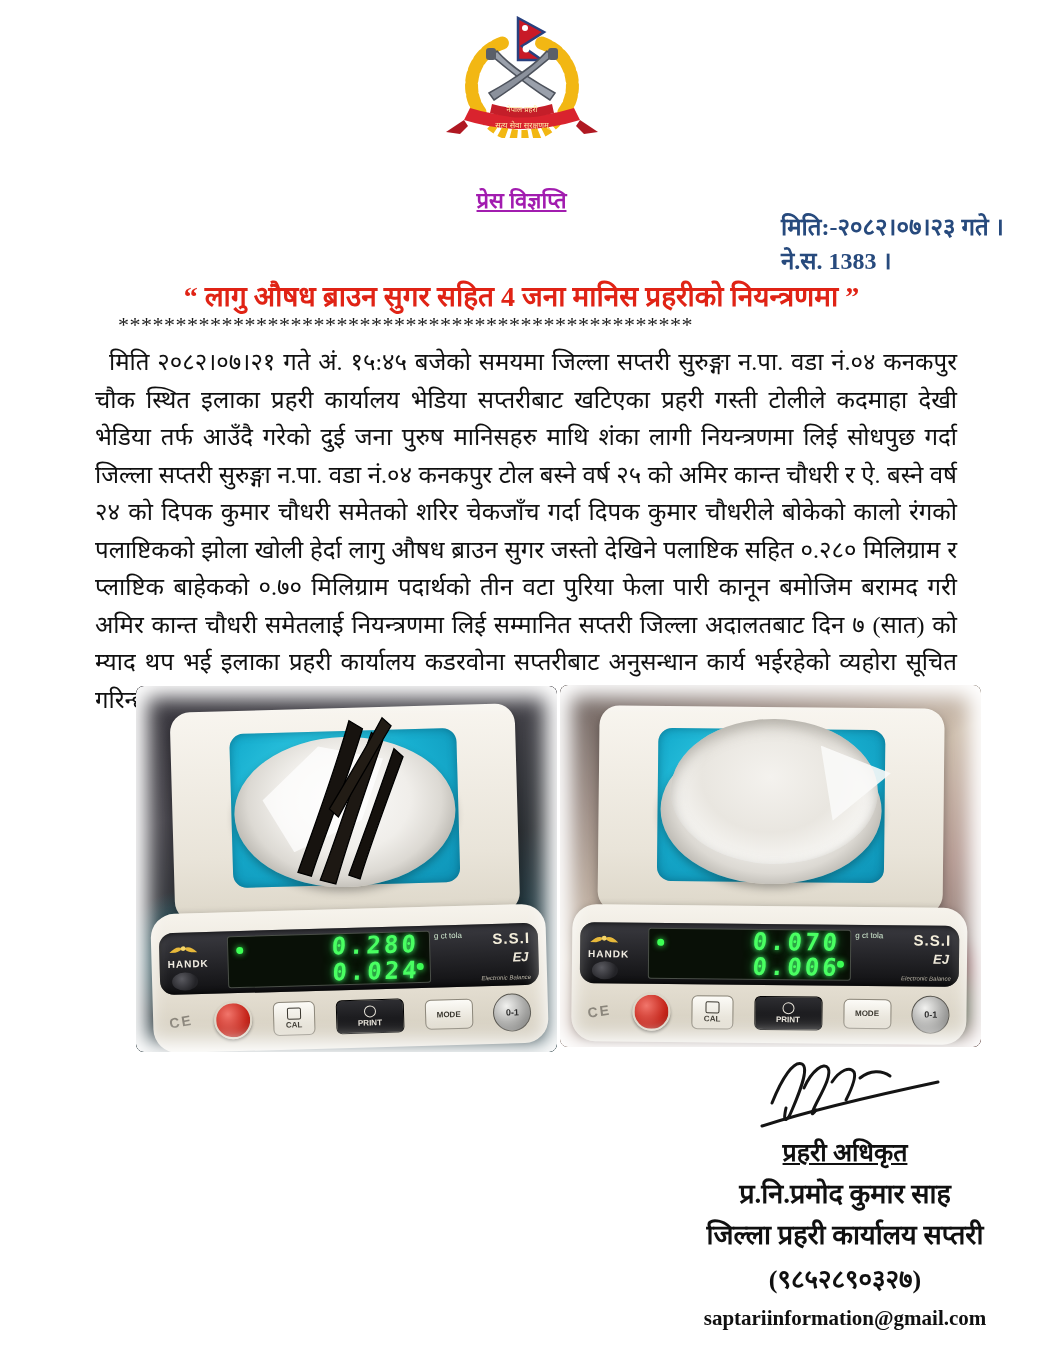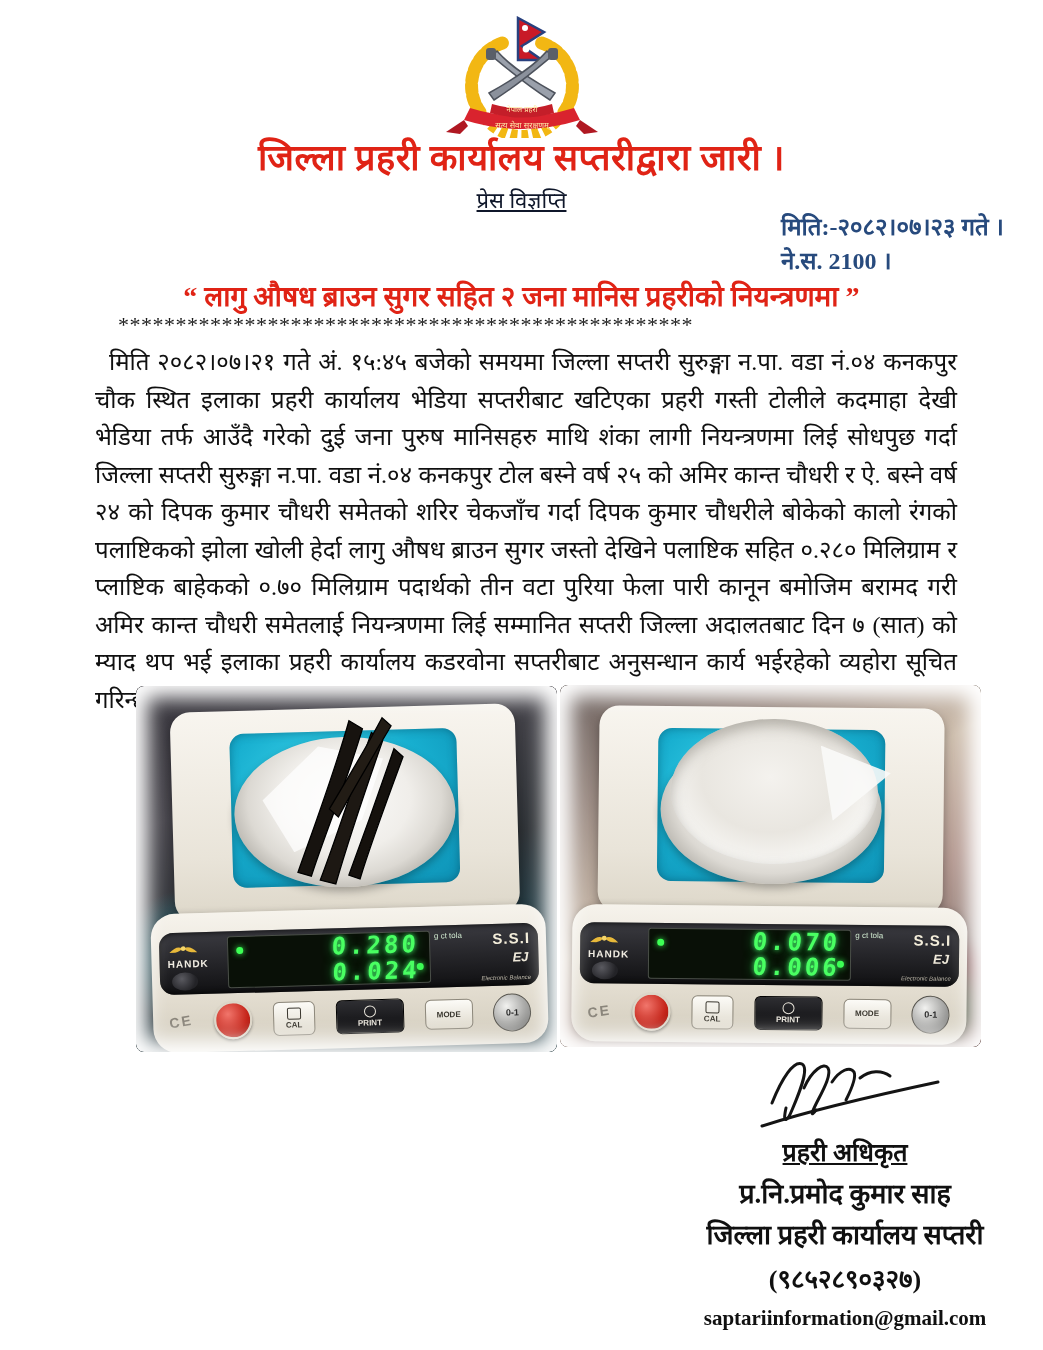--- a/index.html
+++ b/index.html
@@ -4,21 +4,21 @@
 <style>
   html,body{margin:0;padding:0;background:#fff;}
   .page{position:relative;width:1043px;height:1350px;background:#ffffff;overflow:hidden;
         font-family:"Liberation Serif","DejaVu Serif",serif;}
 
   
   .logo{position:absolute;left:50%;top:16px;transform:translateX(-50%);}
   .doc-title{position:absolute;left:0;top:132px;width:100%;text-align:center;
     color:#e02315;font-size:36px;font-weight:bold;letter-spacing:.5px;}
   .doc-subtitle{position:absolute;left:0;top:184px;width:100%;text-align:center;
-    color:#0f172a;font-size:22px;font-weight:normal;text-decoration:underline;}
+    color:#a21caf;font-size:22px;font-weight:bold;text-decoration:underline;}
   .date-block{position:absolute;left:781px;top:210px;color:#274a7d;
     font-size:24px;font-weight:bold;line-height:34px;}
   .headline{position:absolute;left:0;top:276px;width:100%;text-align:center;
     color:#e02315;font-size:28px;font-weight:bold;}
   .stars{position:absolute;left:118px;top:312px;font-size:22px;color:#1c1c1c;letter-spacing:.5px;}
   .body-text{position:absolute;left:95px;top:344px;width:862px;color:#101010;
     font-size:24px;line-height:37.5px;text-align:justify;text-indent:14px;}
 
   
   .photo{position:absolute;width:421px;height:366px;overflow:hidden;border-radius:8px;background:#222;}
@@ -146,29 +146,28 @@
         <path d="M48 92 Q100 108 152 92 L158 104 Q100 122 42 104 Z" fill="#d9232e"></path>
         <path d="M42 104 L24 116 L38 118 L46 110 Z" fill="#b01822"></path>
         <path d="M158 104 L176 116 L162 118 L154 110 Z" fill="#b01822"></path>
         <path d="M70 88 Q100 97 130 88 L132 97 Q100 106 68 97 Z" fill="#c41e29"></path>
       </g>
       <text x="100" y="96" text-anchor="middle" font-size="7.5" fill="#ffe9a8" font-family="Liberation Sans, sans-serif">नेपाल प्रहरी</text>
       <text x="100" y="112" text-anchor="middle" font-size="8" fill="#ffe9a8" font-family="Liberation Sans, sans-serif">सत्य सेवा सुरक्षणम्</text>
     </svg>
   </div>
 
-  <div class="doc-title">जिल्ला प्रहरी कार्यालय सप्तरीद्वारा जारी ।</div>
   <div class="doc-subtitle">प्रेस विज्ञप्ति</div>
 
   <div class="date-block">
     <div>मिति:-२०८२।०७।२३ गते ।</div>
-    <div>ने.स. 2100 ।</div>
-  </div>
-
-  <div class="headline">“ लागु औषध ब्राउन सुगर सहित २ जना मानिस प्रहरीको नियन्त्रणमा ”</div>
+    <div>ने.स. 1383 ।</div>
+  </div>
+
+  <div class="headline">“ लागु औषध ब्राउन सुगर सहित 4 जना मानिस प्रहरीको नियन्त्रणमा ”</div>
   <div class="stars">**************************************************</div>
 
   <div class="body-text">मिति २०८२।०७।२१ गते अं. १५:४५ बजेको समयमा जिल्ला सप्तरी सुरुङ्गा न.पा. वडा नं.०४ कनकपुर चौक स्थित इलाका प्रहरी कार्यालय भेडिया सप्तरीबाट खटिएका प्रहरी गस्ती टोलीले कदमाहा देखी भेडिया तर्फ आउँदै गरेको दुई जना पुरुष मानिसहरु माथि शंका लागी नियन्त्रणमा लिई सोधपुछ गर्दा जिल्ला सप्तरी सुरुङ्गा न.पा. वडा नं.०४ कनकपुर टोल बस्ने वर्ष २५ को अमिर कान्त चौधरी र ऐ. बस्ने वर्ष २४ को दिपक कुमार चौधरी समेतको शरिर चेकजाँच गर्दा दिपक कुमार चौधरीले बोकेको कालो रंगको पलाष्टिकको झोला खोली हेर्दा लागु औषध ब्राउन सुगर जस्तो देखिने पलाष्टिक सहित ०.२८० मिलिग्राम र प्लाष्टिक बाहेकको ०.७० मिलिग्राम पदार्थको तीन वटा पुरिया फेला पारी कानून बमोजिम बरामद गरी अमिर कान्त चौधरी समेतलाई नियन्त्रणमा लिई सम्मानित सप्तरी जिल्ला अदालतबाट दिन ७ (सात) को म्याद थप भई इलाका प्रहरी कार्यालय कडरवोना सप्तरीबाट अनुसन्धान कार्य भईरहेको व्यहोरा सूचित गरिन्छ ।</div>
 
   <div class="photo photo-left">
     <div class="p-bg p-bg-left"></div>
     <div class="teal-glow"></div>
     <div class="scale-wrap rot-l">
       <div class="scale-top">
         <div class="mat"></div>

